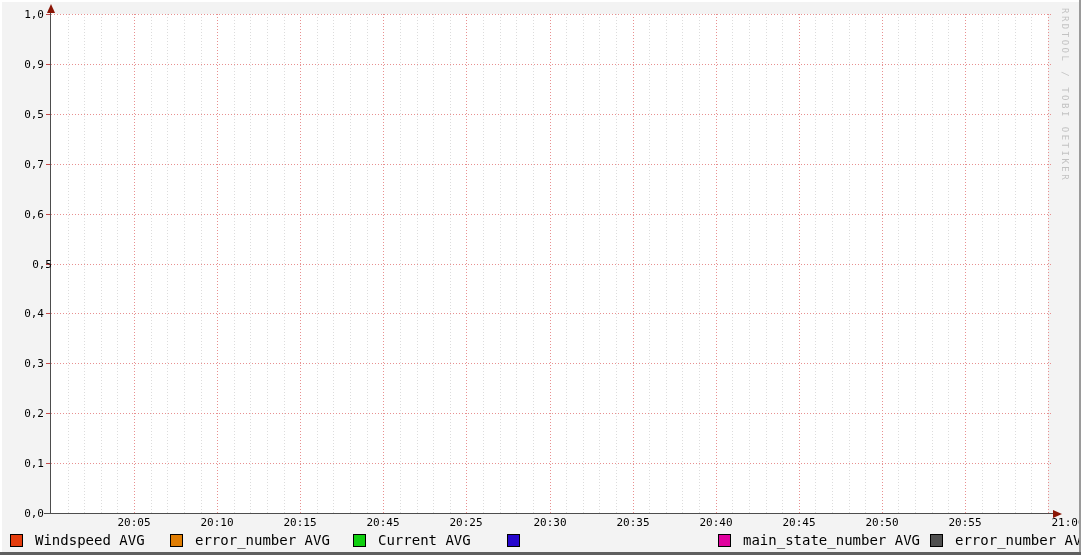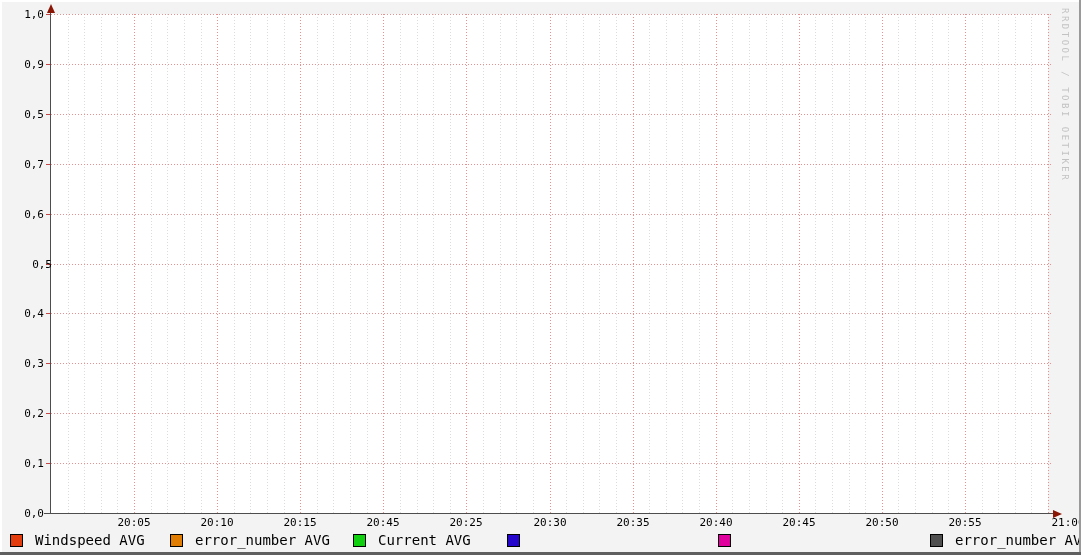--- a/index.html
+++ b/index.html
@@ -204,20 +204,21 @@
       </div>
       <div class="legend-item" style="left: 353px;">
         <div class="legend-swatch" style="background: rgb(16, 208, 16);"></div>
         <div class="legend-label">Current AVG</div>
       </div>
       <div class="legend-item" style="left: 507px;">
         <div class="legend-swatch" style="background: rgb(37, 6, 205);"></div>
       </div>
       <div class="legend-item" style="left: 718px;">
         <div class="legend-swatch" style="background: rgb(224, 0, 158);"></div>
+        <div class="legend-label">main_state_number AVG</div>
       </div>
       <div class="legend-item" style="left: 930px;">
         <div class="legend-swatch" style="background: rgb(79, 79, 79);"></div>
         <div class="legend-label">error_number AVG</div>
       </div>
     </div>
 
   <div class="bevel bevel-top"></div>
   <div class="bevel bevel-left"></div>
   <div class="bevel bevel-right"></div>

